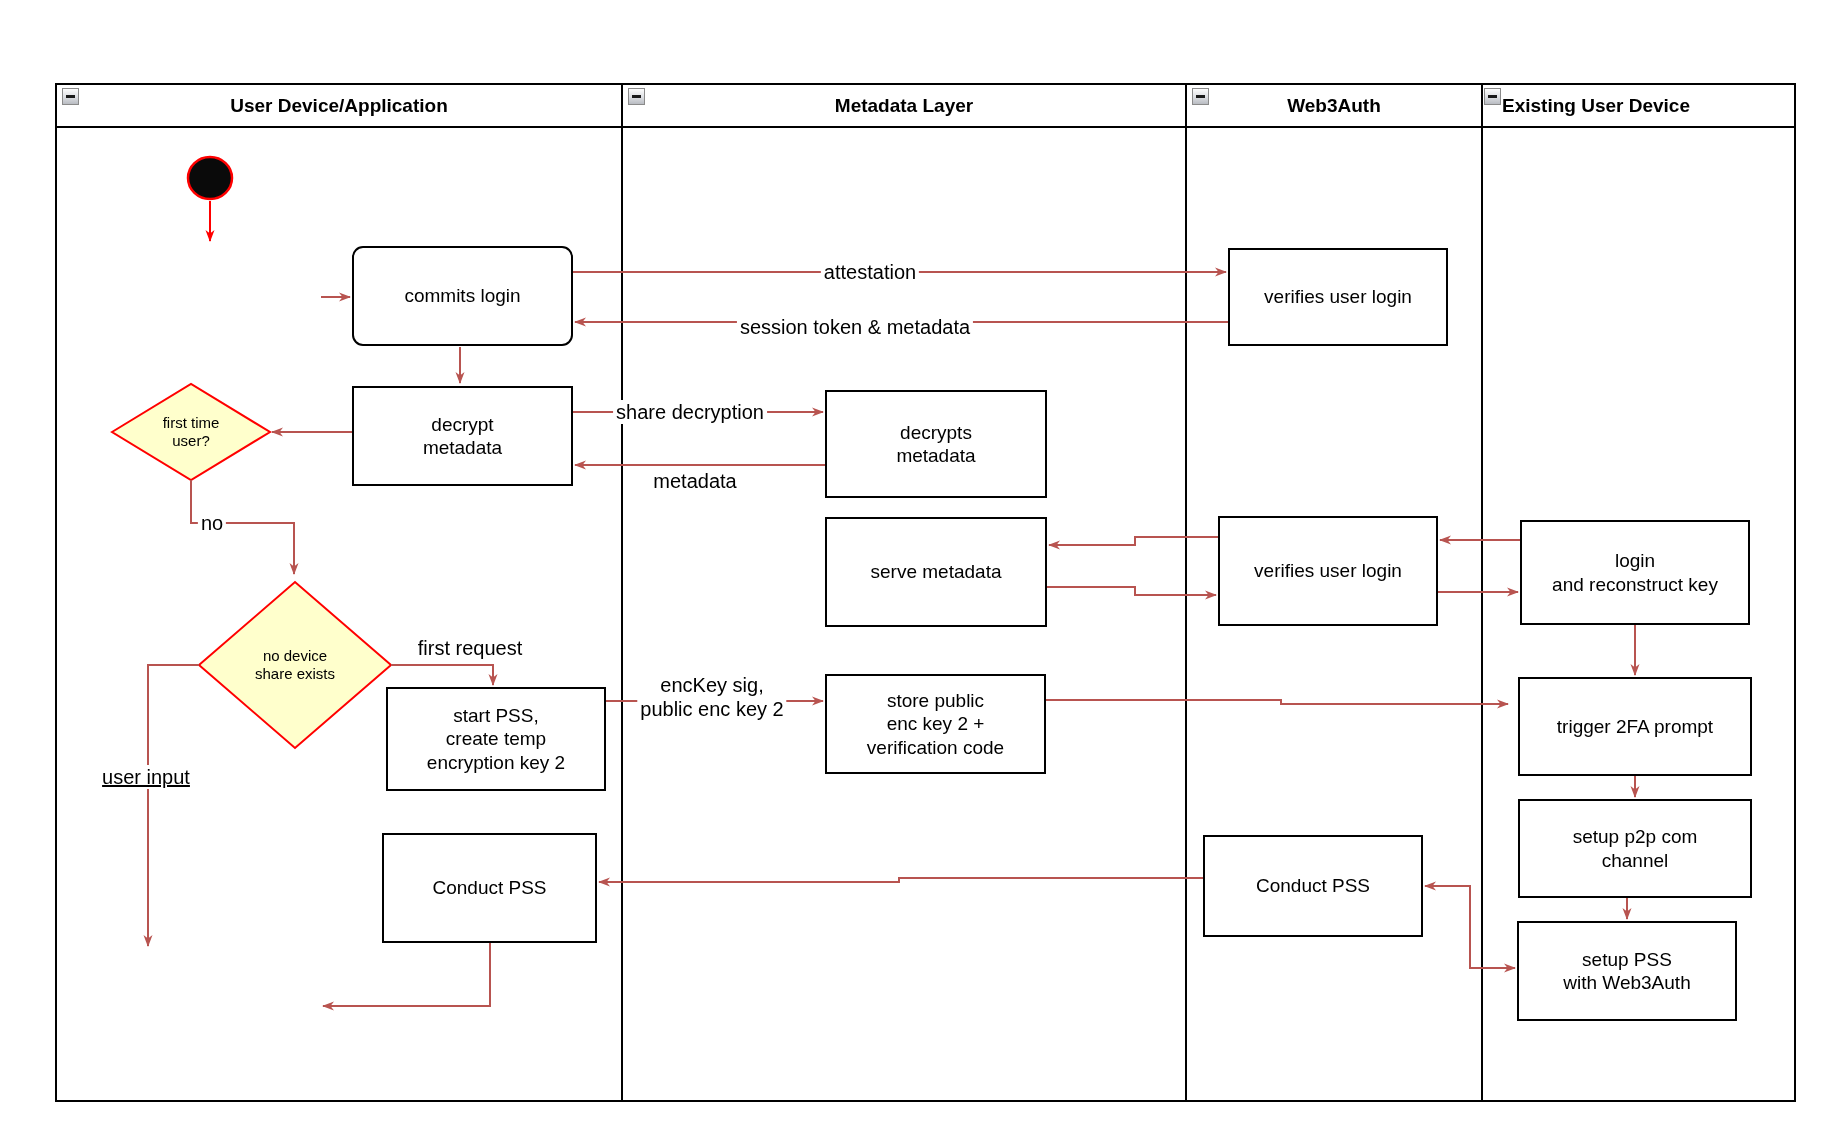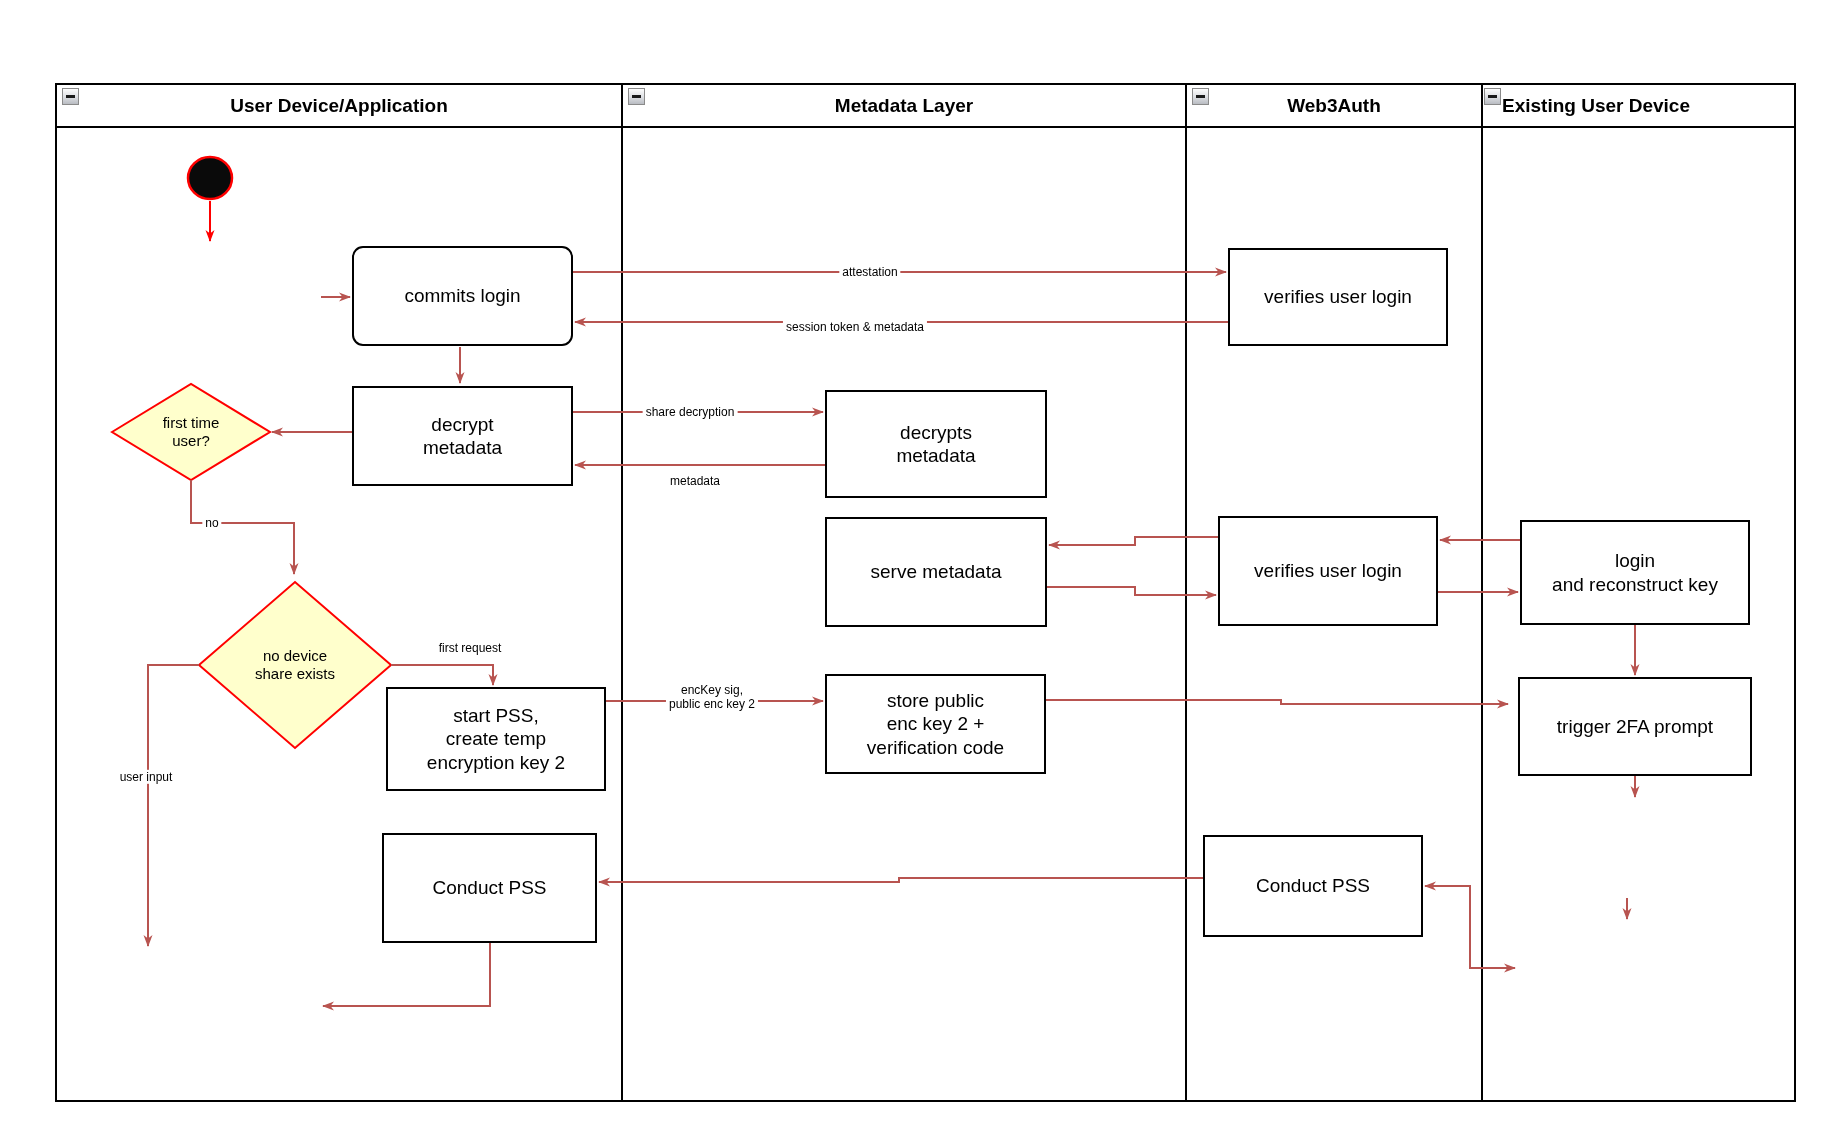--- a/index.html
+++ b/index.html
@@ -5,21 +5,21 @@
 <style>
   html,body{margin:0;padding:0;background:#ffffff;}
   body{font-family:"Liberation Sans", sans-serif; color:#000;}
   #canvas{position:relative;width:1822px;height:1132px;background:#ffffff;overflow:hidden;margin-top:20px;}
   #wires{position:absolute;left:0;top:0;z-index:0;}
   .node{position:absolute;box-sizing:border-box;background:#ffffff;border:2px solid #000000;
         display:flex;align-items:center;justify-content:center;text-align:center;
         white-space:pre-line;font-size:19px;line-height:1.22;z-index:2;}
   .dtext{position:absolute;display:flex;align-items:center;justify-content:center;text-align:center;
         white-space:pre-line;font-size:15px;line-height:1.2;z-index:2;}
-  .elabel{position:absolute;transform:translate(-50%,-50%);background:#ffffff;font-size:12px;
+  .elabel{position:absolute;transform:translate(-50%,-50%);background:#ffffff;font-size:20px;
         white-space:pre-line;text-align:center;padding:0 3px;line-height:1.2;z-index:3;}
   .lane-title{position:absolute;top:64px;height:43px;display:flex;align-items:center;justify-content:center;
         font-weight:bold;font-size:19px;z-index:2;}
   .lane-title.left-align{justify-content:flex-start;}
   .collapse{position:absolute;width:17px;height:17px;box-sizing:border-box;border:1px solid #8a8a8a;
         background:linear-gradient(180deg,#fdfdfd 0%,#dcdee2 55%,#b9bcc2 100%);z-index:4;
         display:flex;align-items:center;justify-content:center;cursor:pointer;}
   .collapse .minus{width:9px;height:0;border-top:3px solid #1a1a1a;}
 </style>
 </head>
@@ -115,24 +115,28 @@
 enc key 2 +
 verification code</div>
 
   <div class="node" style="left:1228px;top:228px;width:220px;height:98px;">verifies user login</div>
   <div class="node" style="left:1218px;top:496px;width:220px;height:110px;">verifies user login</div>
   <div class="node" style="left:1203px;top:815px;width:220px;height:102px;">Conduct PSS</div>
 
   <div class="node" style="left:1520px;top:500px;width:230px;height:105px;">login
 and reconstruct key</div>
   <div class="node" style="left:1518px;top:657px;width:234px;height:99px;">trigger 2FA prompt</div>
+  <div class="node" style="left:1518px;top:779px;width:234px;height:99px;">setup p2p com
+channel</div>
+  <div class="node" style="left:1517px;top:901px;width:220px;height:100px;">setup PSS
+with Web3Auth</div>
 
   <div class="elabel" style="left:870px;top:252px;">attestation</div>
   <div class="elabel" style="left:855px;top:307px;">session token &amp; metadata</div>
   <div class="elabel" style="left:690px;top:392px;">share decryption</div>
   <div class="elabel" style="left:695px;top:461px;">metadata</div>
   <div class="elabel" style="left:212px;top:503px;">no</div>
   <div class="elabel" style="left:470px;top:628px;">first request</div>
-  <div class="elabel" style="left:146px;top:757px;">user input</div>
+  <div class="elabel" style="left:146px;top:757px;text-decoration:underline;">user input</div>
   <div class="elabel" style="left:712px;top:677px;">encKey sig,
 public enc key 2</div>
 
 </div>
 
 </body></html>

